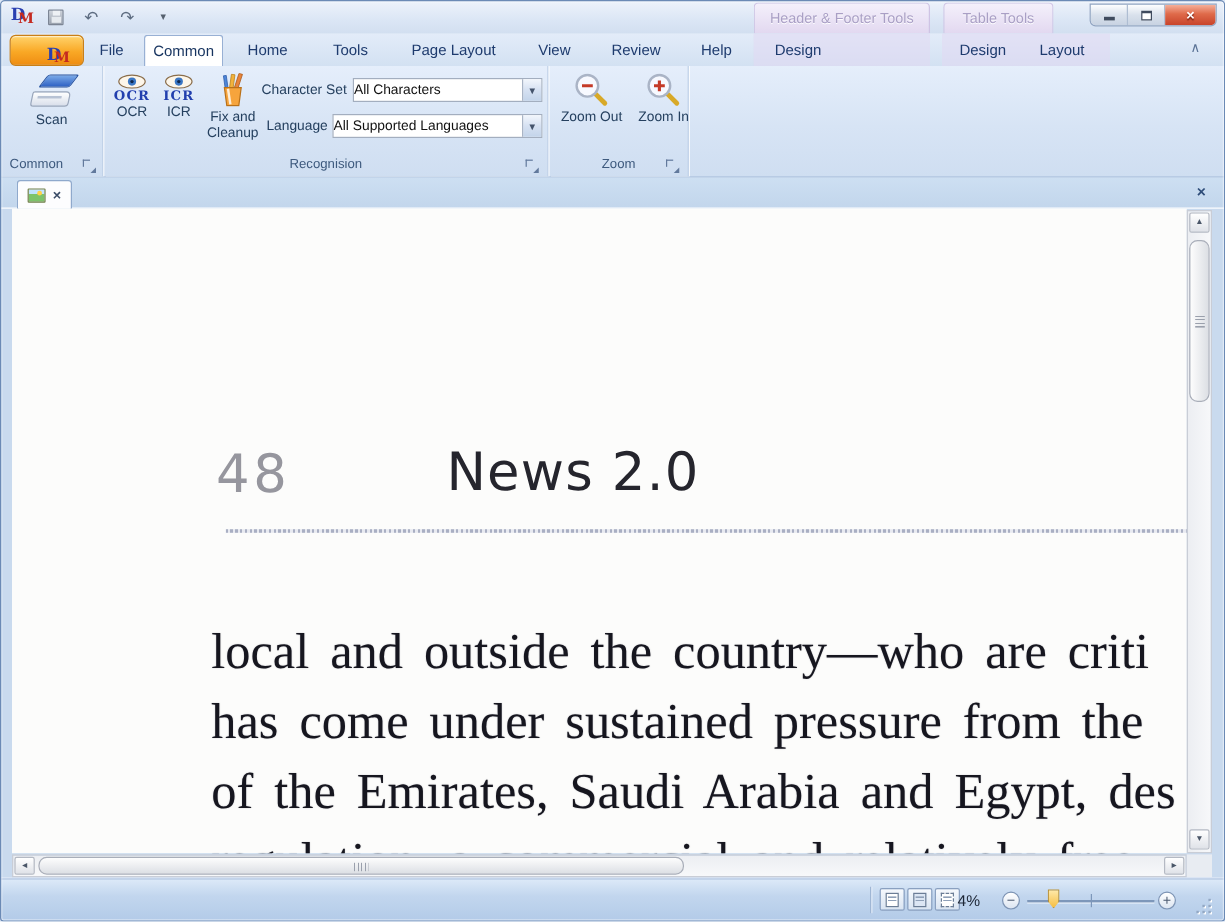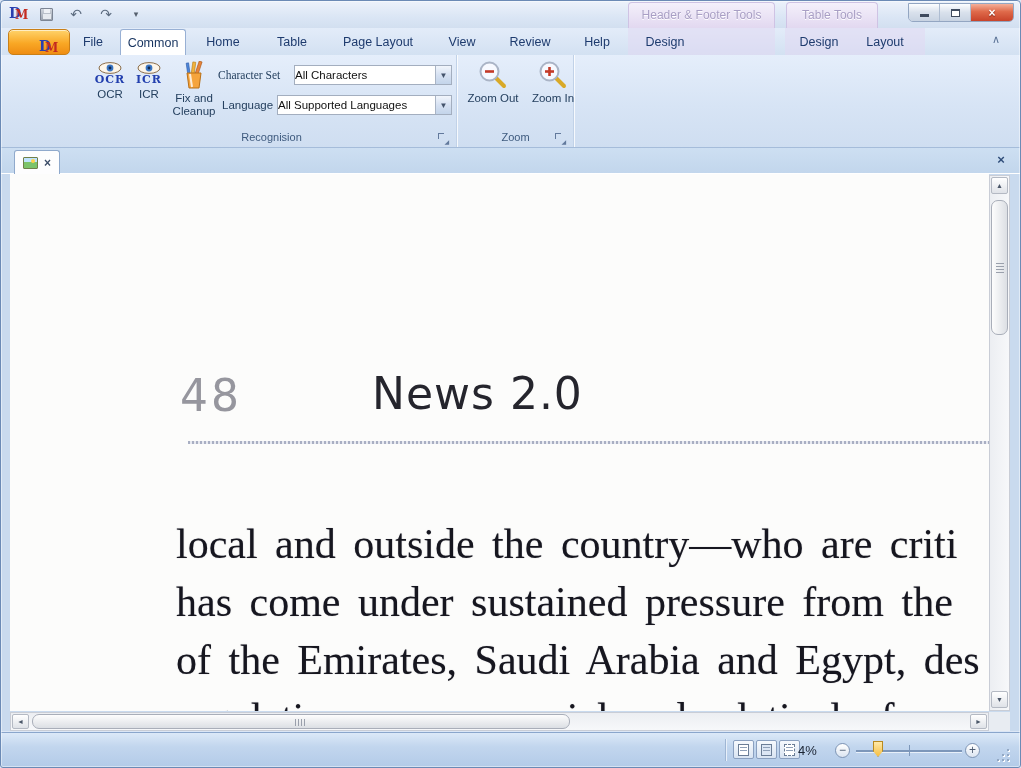--- a/index.html
+++ b/index.html
@@ -225,33 +225,44 @@
   <div class="app-button">
     <div class="app-logo" style="position:static;width:18px;height:18px;position:relative;">
       <span class="d">D</span>
       <span class="m">M</span>
     </div>
   </div>
 
   <div class="tab" style="left:70px;width:46px;">File</div>
   <div class="tab active" style="left:120px;width:66px;">Common</div>
   <div class="tab" style="left:194px;width:58px;">Home</div>
-  <div class="tab" style="left:262px;width:60px;">Table</div>
+  <div class="tab" style="left:262px;width:60px;">Tools</div>
   <div class="tab" style="left:330px;width:96px;">Page Layout</div>
   <div class="tab" style="left:436px;width:52px;">View</div>
   <div class="tab" style="left:498px;width:64px;">Review</div>
   <div class="tab" style="left:570px;width:54px;">Help</div>
   <div class="tab" style="left:632px;width:66px;">Design</div>
   <div class="tab" style="left:788px;width:62px;">Design</div>
   <div class="tab" style="left:852px;width:66px;">Layout</div>
   <div class="collapse-chevron">∧</div>
 </div>
 
 <div class="ribbon">
 
+  <div class="rgroup g-common">
+    <div class="bigbtn" style="left:14px;width:58px;">
+      <div class="scan-icon">
+        <div class="scan-lid"></div>
+        <div class="scan-base"></div>
+      </div>
+      <div class="lbl">Scan</div>
+    </div>
+    <div class="group-label">Common</div>
+    <span class="launcher" style="right:5px;"></span>
+  </div>
 
   <div class="rgroup g-recog">
     <div class="bigbtn" style="left:4px;width:38px;">
       <svg width="24" height="13" viewBox="0 0 24 13">
         <ellipse cx="12" cy="7" rx="11" ry="5.4" fill="#fdf6ea" stroke="#8a6d4a" stroke-width="1"></ellipse>
         <circle cx="12" cy="7" r="3.4" fill="#3a76c4"></circle>
           <circle cx="12" cy="7" r="1.4" fill="#10284e"></circle>
       </svg>
       <div class="eye-ltrs">OCR</div>
       <div class="lbl">OCR</div>
@@ -270,21 +281,21 @@
         <rect x="12" y="1" width="3" height="13" fill="#f2b23c" stroke="#b97f18" stroke-width=".6" transform="rotate(8 13 7)"></rect>
         <rect x="17" y="0" width="3" height="14" fill="#e8833a" stroke="#a85a1a" stroke-width=".6" transform="rotate(18 18 7)"></rect>
         <rect x="7" y="2" width="2.4" height="12" fill="#4d86d8" stroke="#2c5aa8" stroke-width=".6" transform="rotate(-8 8 8)"></rect>
         <path d="M7 12 L21 12 L19 27 L9 27 Z" fill="#f6a43c" stroke="#b97018" stroke-width="1"></path>
         <path d="M10 13 L12 26" stroke="#ffffff" stroke-width="2" opacity=".8"></path>
       </svg>
       <div class="lbl">Fix and</div>
       <div class="lbl" style="margin-top:0;">Cleanup</div>
     </div>
 
-    <div class="rib-inlbl" style="left:131px;top:14px;font-family:Liberation Serif, serif;">Character Set</div>
+    <div class="rib-inlbl" style="left:131px;top:14px;">Character Set</div>
     <div class="combo" style="left:207px;top:10px;width:158px;">
       <span class="combo-text">All Characters</span>
       <span class="combo-btn">▼</span>
     </div>
     <div class="rib-inlbl" style="left:135px;top:44px;">Language</div>
     <div class="combo" style="left:190px;top:40px;width:175px;">
       <span class="combo-text">All Supported Languages</span>
       <span class="combo-btn">▼</span>
     </div>
 

